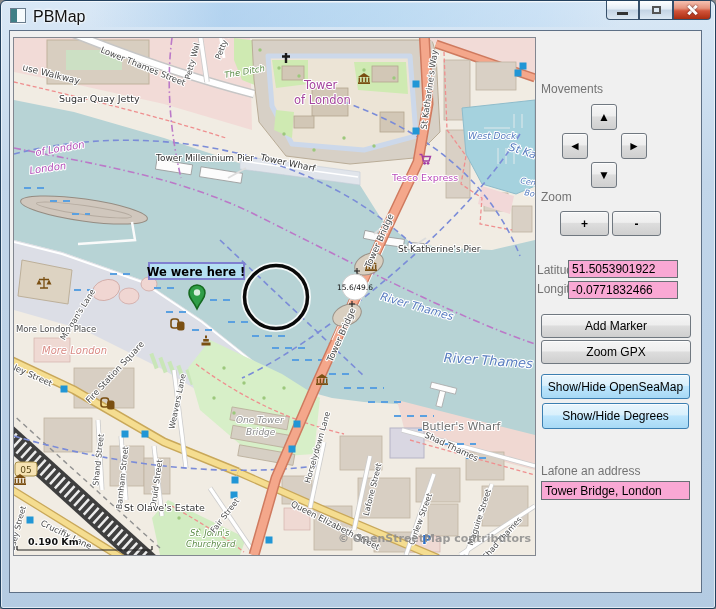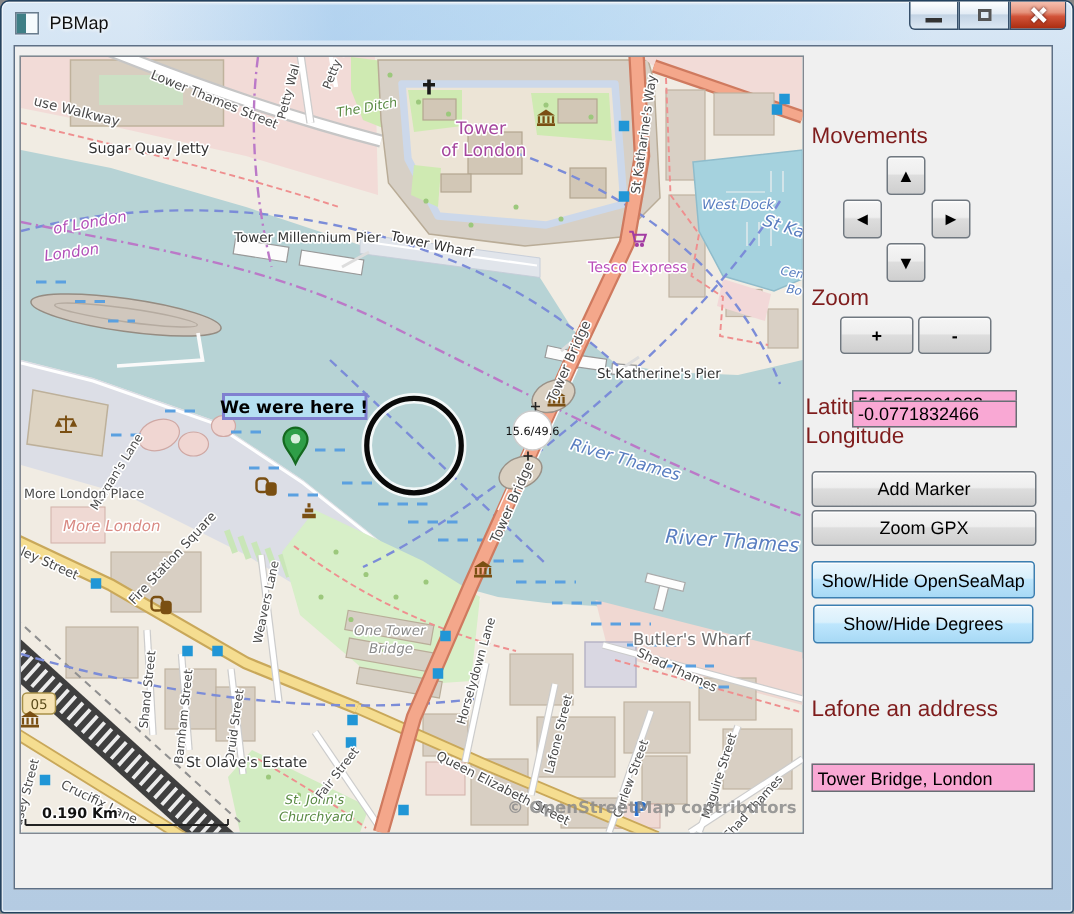--- a/index.html
+++ b/index.html
@@ -8,38 +8,38 @@
     background:linear-gradient(180deg,#d9e8f6 0%,#c2d6ea 30%,#b4cbe2 100%);
     border:1px solid #23415e;border-radius:6px 6px 3px 3px;overflow:hidden;
     font-family:"Liberation Sans",sans-serif;
     box-shadow:inset 0 0 0 1px rgba(255,255,255,.6);}
   #titlebar{position:absolute;left:0;top:0;width:100%;height:29px;}
   #title-glass{position:absolute;left:90px;top:2px;width:530px;height:24px;
     background:linear-gradient(90deg,rgba(175,205,235,0) 0%,rgba(150,195,235,.55) 25%,rgba(170,210,240,.6) 55%,rgba(180,215,245,.35) 85%,rgba(175,205,235,0) 100%);
     border-radius:4px;}
   #app-icon{position:absolute;left:9px;top:7px;width:16px;height:15px;border:1px solid #6a7d8d;
     background:linear-gradient(90deg,#3f7f86 0 44%,#f6fbfd 44%);box-shadow:0 1px 1px rgba(255,255,255,.7);}
-  #title-text{position:absolute;left:32px;top:7px;font-size:12px;color:#111;text-shadow:0 0 3px #fff,0 0 3px #fff;}
+  #title-text{position:absolute;left:32px;top:7px;font-size:16px;color:#111;text-shadow:0 0 3px #fff,0 0 3px #fff;}
   .capbtn{position:absolute;top:0;height:19px;border:1px solid #37506b;border-top:none;
     background:linear-gradient(#ffffff,#e3ecf5 45%,#c3d3e4 50%,#dce8f3);display:flex;align-items:center;justify-content:center;}
   #btn-min{left:605px;width:33px;border-radius:0 0 0 4px;}
   #btn-max{left:638px;width:34px;}
   #btn-close{left:672px;width:38px;border-radius:0 0 4px 0;
     background:linear-gradient(#f6c1b1,#e5937d 40%,#d2543a 55%,#aa2c10);}
   #btn-min span{display:block;width:11px;height:3px;background:#333;margin-top:6px;}
   #btn-max span{display:block;width:9px;height:8px;border:2px solid #555;background:#dfeaf4;}
   #btn-close span{position:relative;display:block;width:12px;height:12px;}
   #btn-close span:before,#btn-close span:after{content:"";position:absolute;left:5px;top:0;width:3px;height:12px;background:#fff;
     box-shadow:0 0 2px rgba(60,0,0,.8);}
   #btn-close span:before{transform:rotate(45deg);}
   #btn-close span:after{transform:rotate(-45deg);}
   #client{position:absolute;left:8px;top:29px;width:693px;height:563px;background:#f0f0f0;border:1px solid #5e7086;}
   #map-wrap{position:absolute;left:3px;top:6px;width:523px;height:519px;border:1px solid #828790;background:#b7d3d5;}
   #map-svg{display:block;}
-  .plabel{position:absolute;font-size:15px;color:#7f1d1d;white-space:nowrap;}
+  .plabel{position:absolute;font-size:12px;color:#737373;white-space:nowrap;}
   .btn{position:absolute;border:1px solid #707880;border-radius:3px;color:#000;
     background:linear-gradient(#f5f5f5,#eeeeee 45%,#dddddd 50%,#cfcfcf);
     display:flex;align-items:center;justify-content:center;font-family:"Liberation Sans",sans-serif;
     font-size:12px;box-shadow:inset 0 1px 0 rgba(255,255,255,.8);cursor:default;}
   .btn.blue{border-color:#3c7fb1;background:linear-gradient(#eaf6fd,#d9f0fc 45%,#bee6fd 50%,#a7d9f5);}
   .btn.arrow{font-size:12px;}
   .tin{position:absolute;border:1px solid #686f75;background:#f9a8d4;font-family:"Liberation Sans",sans-serif;
     font-size:12px;padding:0 3px;color:#000;}
   
   text.lbl{font-family:"DejaVu Sans",sans-serif;paint-order:stroke;stroke:#ffffff;stroke-width:2.2px;
@@ -464,23 +464,23 @@
     <div class="btn arrow" style="left:611px;top:102px;width:26px;height:26px;">►</div>
     <div class="btn arrow" style="left:581px;top:131px;width:26px;height:26px;">▼</div>
 
     <div class="plabel" style="left:531px;top:159px;">Zoom</div>
     <div class="btn" style="left:550px;top:180px;width:49px;height:25px;font-weight:bold;">+</div>
     <div class="btn" style="left:602px;top:180px;width:49px;height:25px;font-weight:bold;">-</div>
 
     <div class="plabel" style="left:527px;top:232px;">Latitude</div>
     <input class="tin" style="left: 558px; top: 229px; width: 110px; height: 18px;" value="51.5053901922">
     <div class="plabel" style="left:527px;top:251px;">Longitude</div>
-    <input class="tin" style="left: 558px; top: 236px; width: 110px; height: 18px;" value="-0.0771832466">
+    <input class="tin" style="left: 558px; top: 250px; width: 110px; height: 18px;" value="-0.0771832466">
 
     <div class="btn" style="left:531px;top:283px;width:150px;height:24px;">Add Marker</div>
     <div class="btn" style="left:531px;top:309px;width:150px;height:24px;">Zoom GPX</div>
     <div class="btn blue" style="left:532px;top:372px;width:147px;height:26px;">Show/Hide Degrees</div>
     <div class="btn blue" style="left:531px;top:343px;width:149px;height:25px;">Show/Hide OpenSeaMap</div>
 
     <div class="plabel" style="left:531px;top:433px;">Lafone an address</div>
-    <input class="tin" style="left: 531px; top: 450px; width: 149px; height: 19px; margin-top: 28px;" value="Tower Bridge, London">
+    <input class="tin" style="left: 531px; top: 450px; width: 149px; height: 19px;" value="Tower Bridge, London">
   </div>
 </div>
 
 </body></html>

